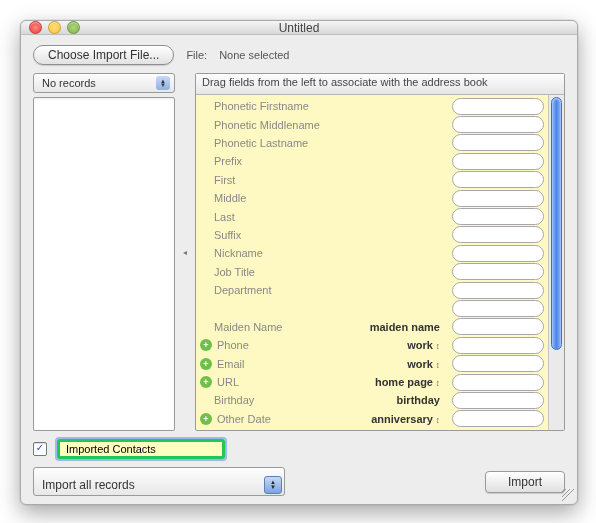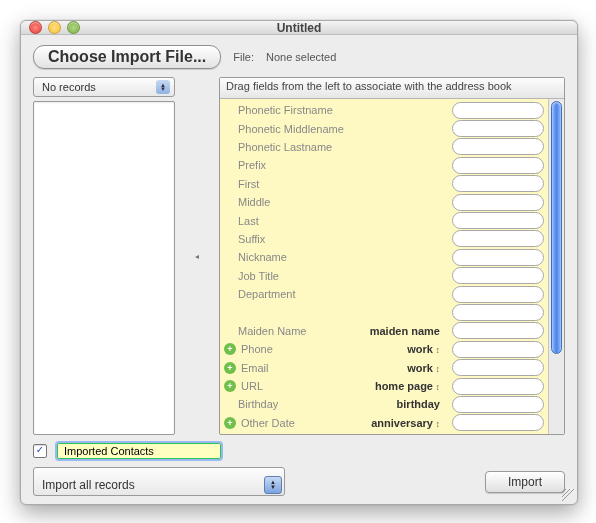--- a/index.html
+++ b/index.html
@@ -21,21 +21,20 @@
     display: flex;
     flex-direction: column;
   }
   .titlebar {
     height: 20px;
     background: linear-gradient(#f5f5f5, #d8d8d8);
     border-bottom: 1px solid #bdbdbd;
     border-radius: 6px 6px 0 0;
     display: flex;
     position: relative;
-    font-weight: bold;
   }
   .traffic {
     display: flex;
     gap: 6px;
     padding-left: 8px;
   }
   .tl-btn {
     width: 11px;
     height: 11px;
     border-radius: 50%;
@@ -63,30 +62,30 @@
     display: flex;
     align-items: center;
     gap: 12px;
     margin-bottom: 8px;
   }
   .aqua-btn {
     background: linear-gradient(#ffffff,#e2e2e2);
     border: 1px solid #8f8f8f;
     border-radius: 11px;
     padding: 2px 14px;
-    font-size: 16px;
-    font-weight: bold;
+    font-size: 12px;
+    font-weight: normal;
     color: #333;
     box-shadow: inset 0 1px 0 #fff, 0 1px 1px rgba(0,0,0,0.15);
   }
   .file-label { color:#555; font-size:11px; }
   .file-value { color:#555; font-size:11px; }
   .midrow {
     display: flex;
-    gap: 18px;
+    gap: 6px;
     flex: 1;
     min-height: 0;
   }
   .leftcol {
     width: 142px;
     display:flex;
     flex-direction: column;
   }
   .popup {
     background: linear-gradient(#fdfdfd,#e8e8e8);
@@ -230,21 +229,21 @@
     border:1px solid #777;
     border-radius:2px;
     color:#1a4fd0;
     font-size:10px;
     line-height:10px;
     text-align:center;
     box-shadow: 0 1px 1px rgba(0,0,0,0.15) inset;
   }
   .ginput {
     background:#ffffc0;
-    border:1px solid #22c55e;
+    border:3px solid #22c55e;
     outline: 2px solid #9cb9ef;
     border-radius:2px;
     font-size:11px;
     padding:1px 6px;
     width: 150px;
     font-family:inherit;
   }
   .lastrow {
     display:flex;
     align-items:center;

